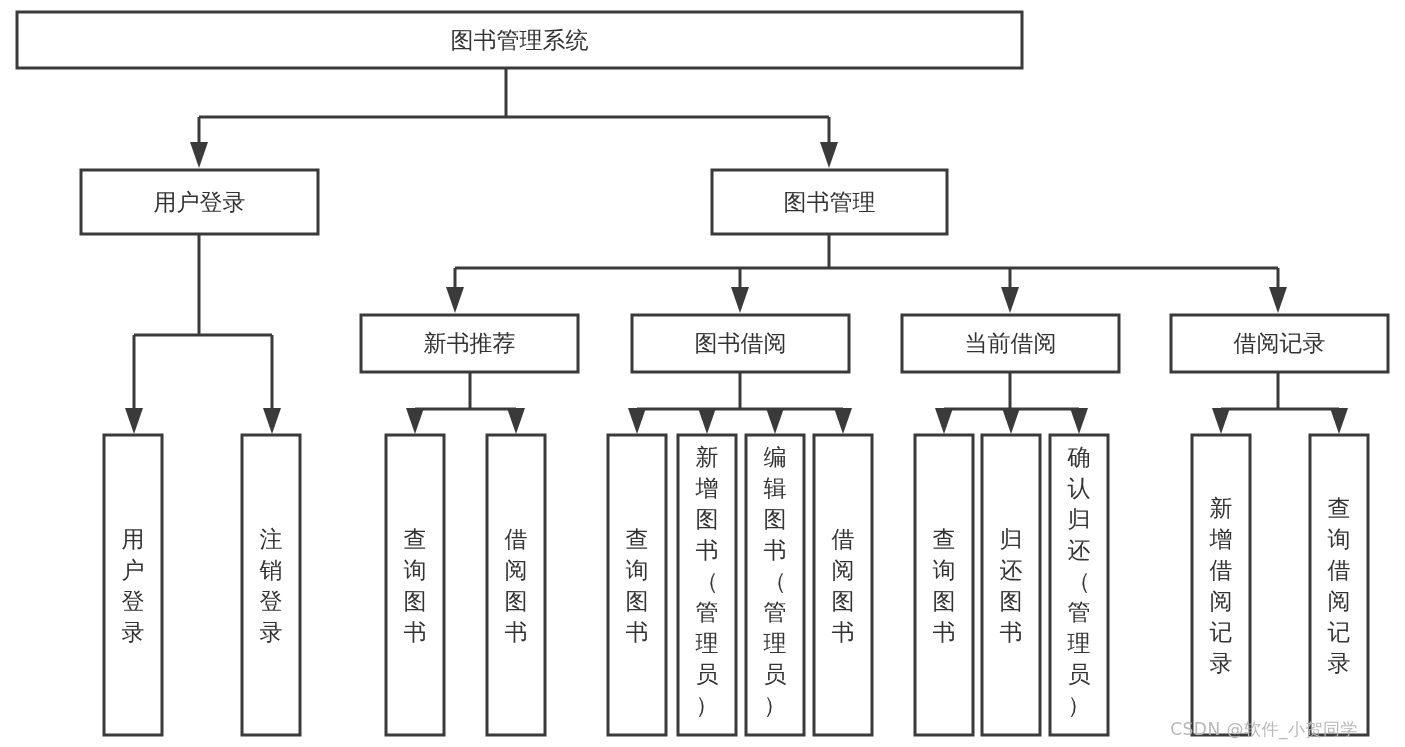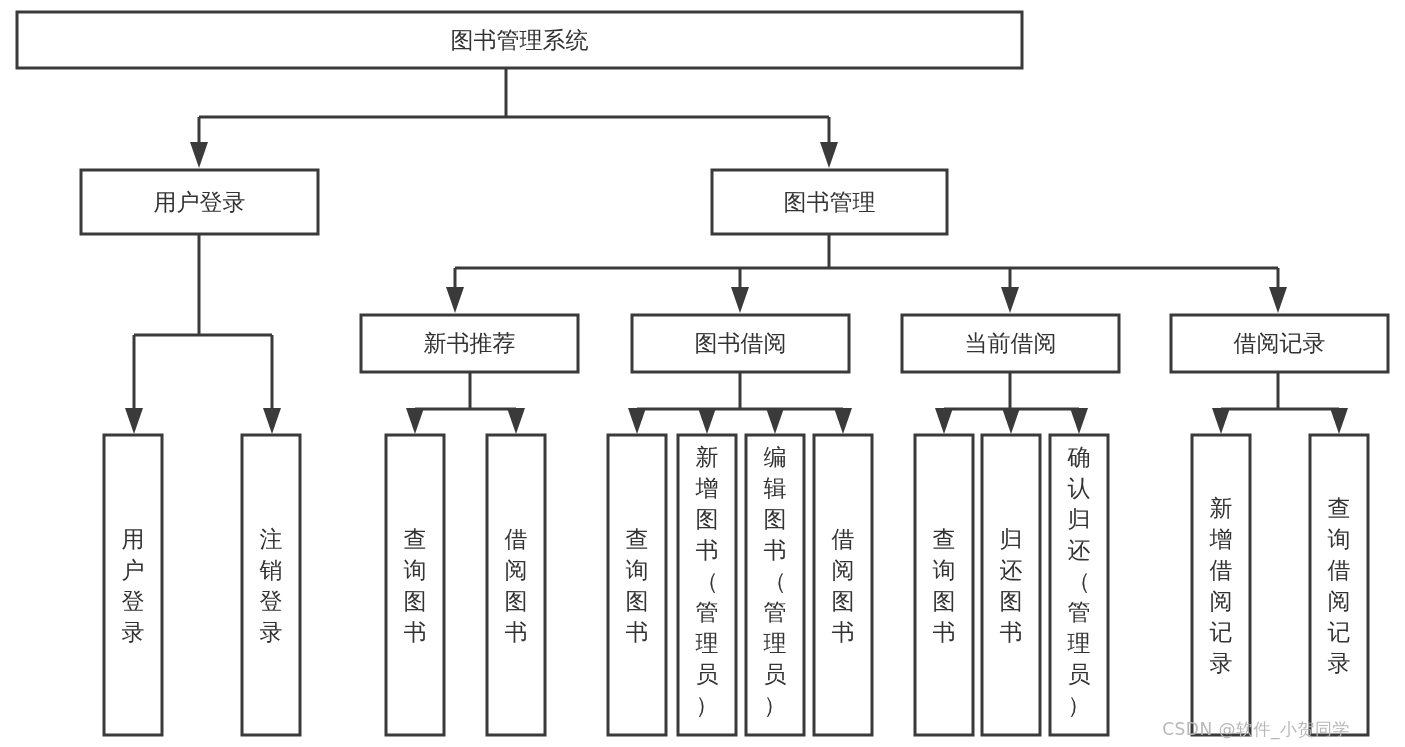--- a/index.html
+++ b/index.html
@@ -54,21 +54,21 @@
     fill: #333333;
     font-family: "DejaVu Sans", "Liberation Sans", sans-serif;
     font-size: 23px;
     text-anchor: middle;
   }
   .node-label-v tspan {
     text-anchor: middle;
   }
   .watermark {
     position: absolute;
-    right: 20px;
+    right: 12px;
     bottom: 6px;
     color: #b8b8b8;
     font-size: 17px;
     font-family: "DejaVu Sans", "Liberation Sans", sans-serif;
     white-space: nowrap;
     letter-spacing: 0.5px;
     user-select: none;
   }
 </style>
 </head>

